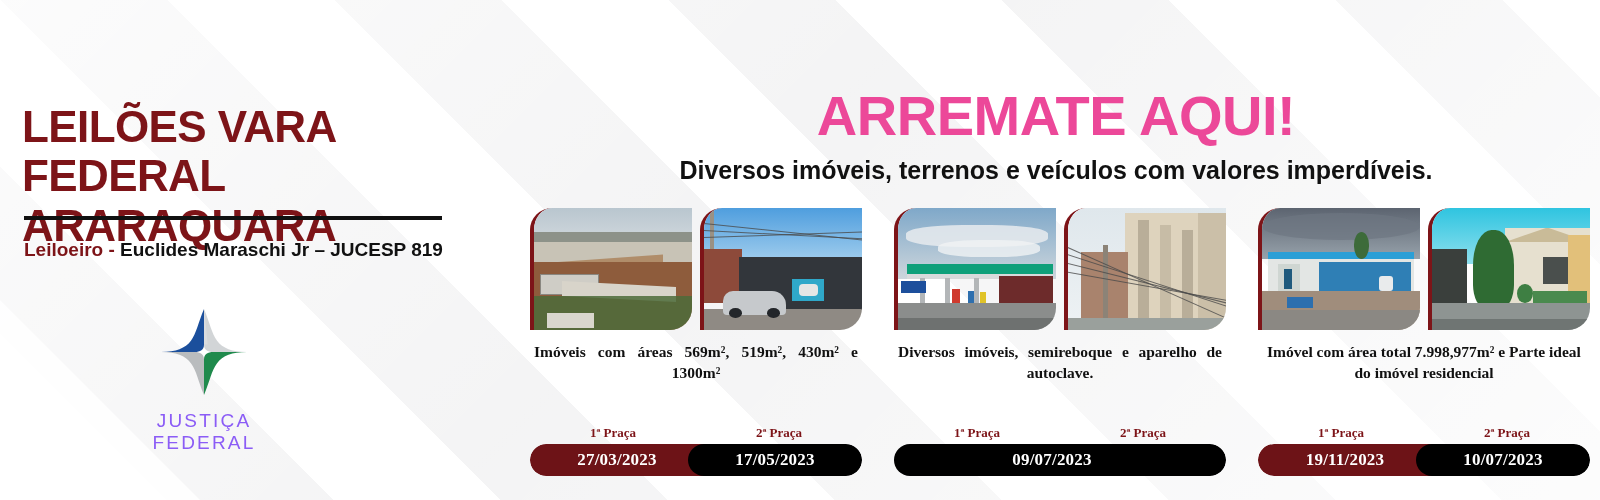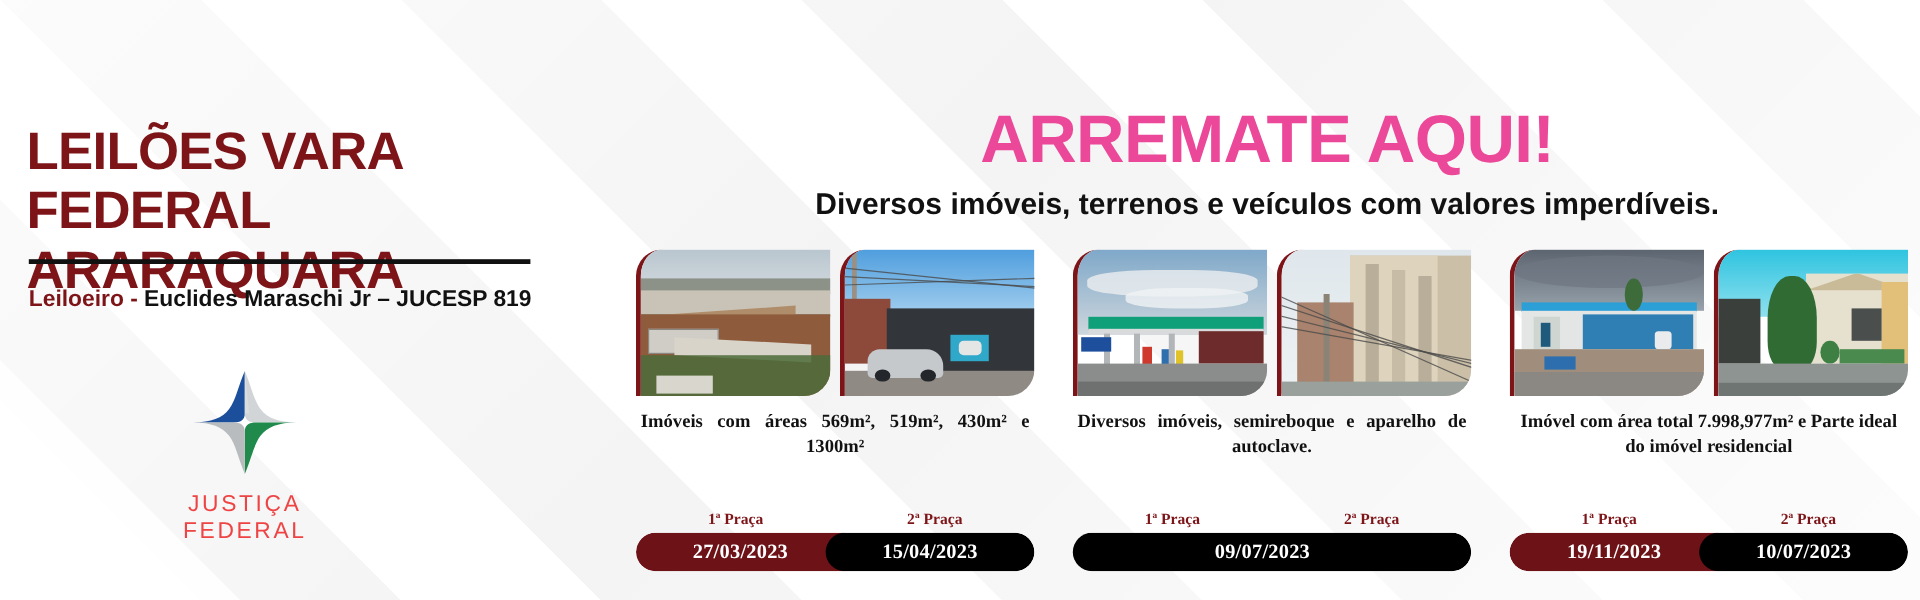--- a/index.html
+++ b/index.html
@@ -118,21 +118,21 @@
   .logo-mark {
     width: 112px;
     height: 112px;
     margin: 0 auto;
     display: block;
   }
   .logo-text {
     margin-top: 2px;
     font-size: 19px;
     letter-spacing: 2.2px;
-    color: #ef4444;
+    color: #8b5cf6;
     font-weight: 400;
   }
 
   
   .right-panel {
     position: absolute;
     left: 512px; top: 0;
     width: 1088px;
     height: 500px;
   }
@@ -334,21 +334,21 @@
             </div>
           </div>
           <div class="caption justify">Imóveis com áreas 569m², 519m², 430m² e 1300m²</div>
           <div class="praca-block">
             <div class="praca-labels">
               <div class="praca-label">1ª Praça</div>
               <div class="praca-label">2ª Praça</div>
             </div>
             <div class="praca-pill">
               <div class="praca-seg first">27/03/2023</div>
-              <div class="praca-seg second">15/04/2023</div>
+              <div class="praca-seg second">17/05/2023</div>
             </div>
           </div>
         </div>
 
         <div class="lot">
           <div class="photos">
             <div class="photo">
               <div class="sky" style="height:58%;background:linear-gradient(#7fa8c9,#cdd6dc)"></div>
               <div style="position:absolute;left:5%;right:5%;top:14%;height:18%;background:#e8ebee;border-radius:40%;opacity:.85"></div>
               <div style="position:absolute;left:25%;right:10%;top:26%;height:14%;background:#f0f2f4;border-radius:40%;opacity:.8"></div>

